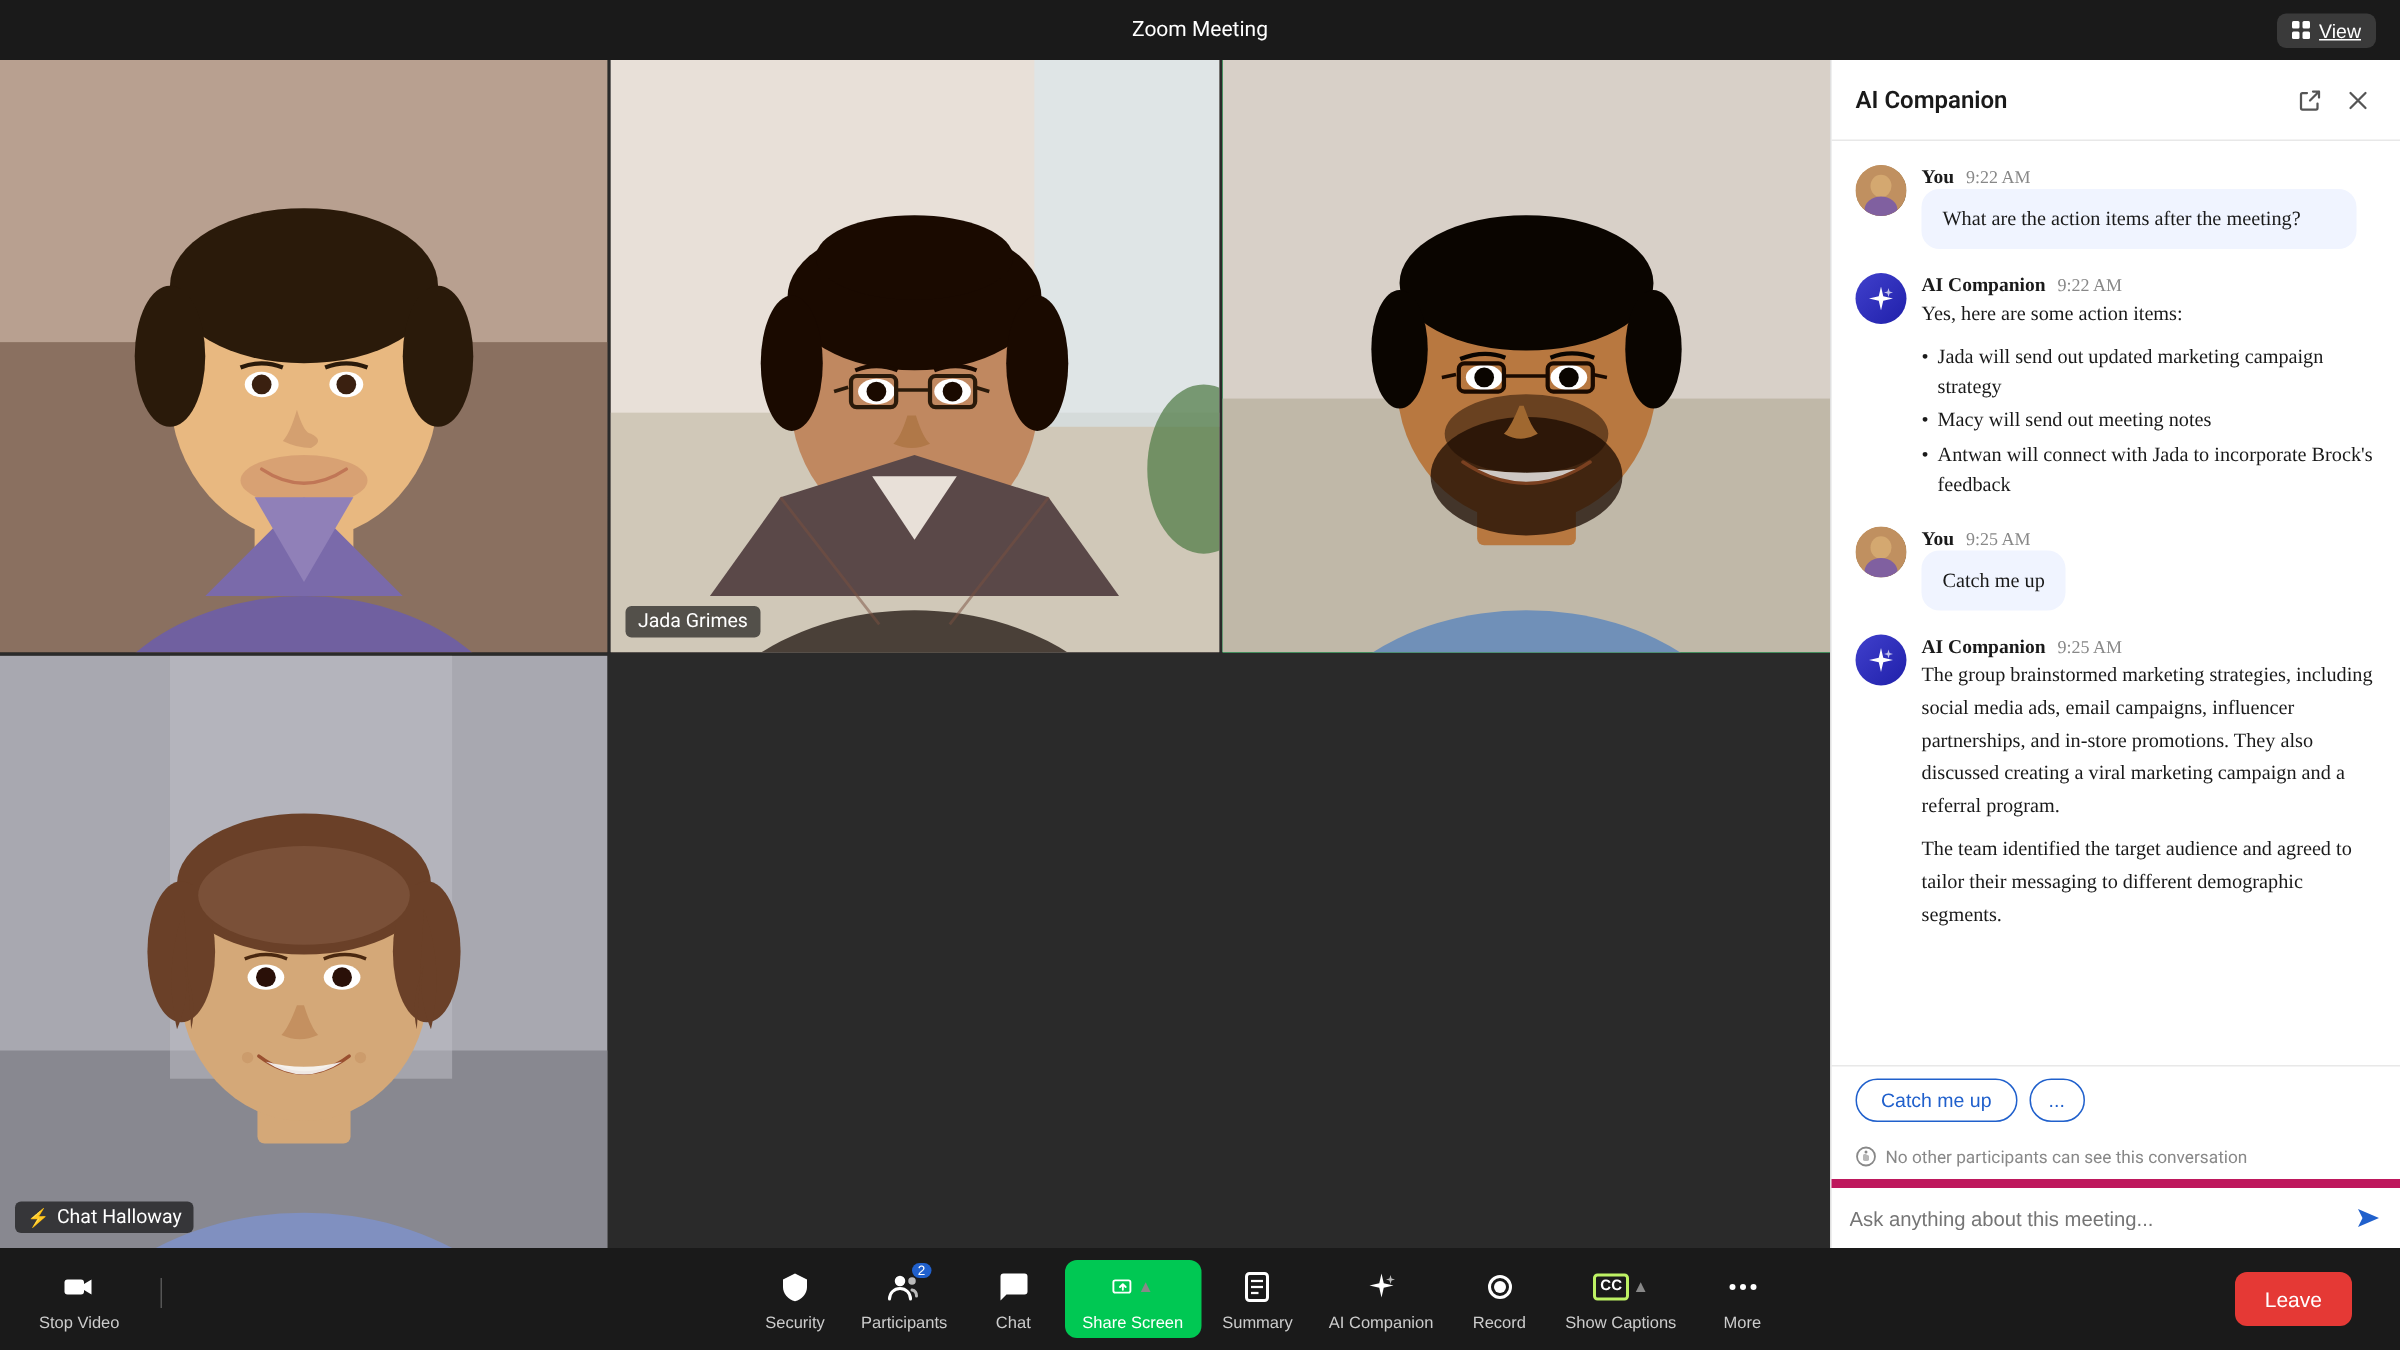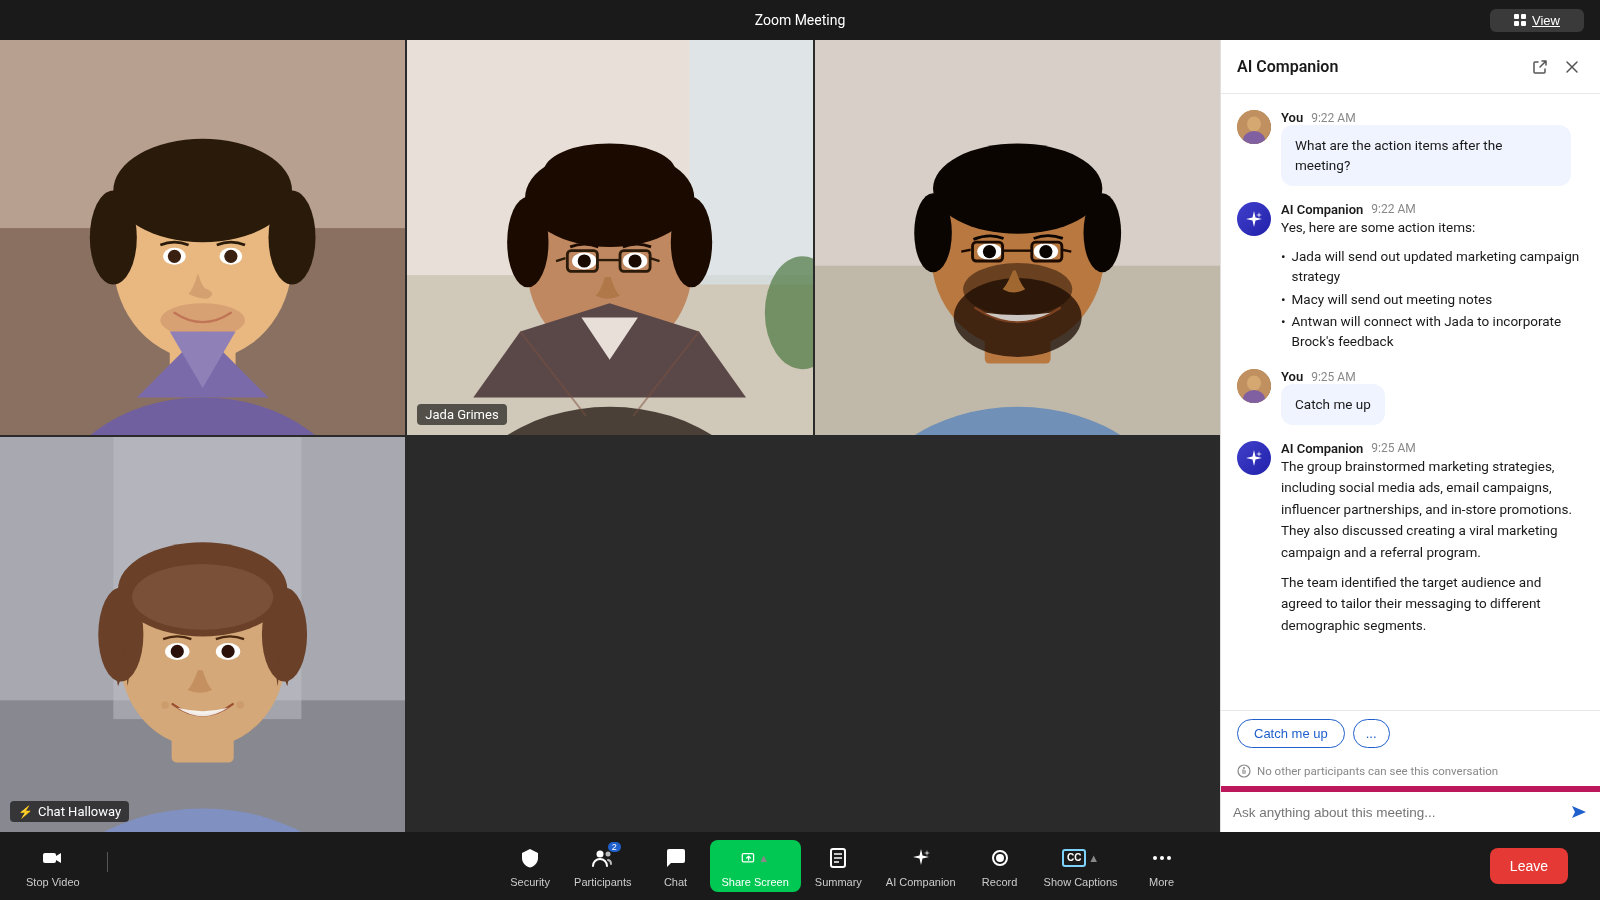--- a/index.html
+++ b/index.html
@@ -37,21 +37,21 @@
     }
     .view-btn {
       display: flex;
       align-items: center;
       gap: 6px;
       background: #3a3a3a;
       border: none;
       border-radius: 6px;
       color: #ffffff;
       font-size: 13px;
-      padding: 4px 24px;
+      padding: 4px 10px;
       cursor: pointer;
       text-decoration: underline;
     }
     .grid-icon {
       display: grid;
       grid-template-columns: 1fr 1fr;
       gap: 2px;
       width: 12px;
       height: 12px;
     }
@@ -194,20 +194,21 @@
     }
 
     
     .chat-messages {
       flex: 1;
       overflow-y: auto;
       padding: 16px;
       display: flex;
       flex-direction: column;
       gap: 16px;
+      font-family: Liberation Serif, serif;
     }
 
     .message-group {
       display: flex;
       flex-direction: column;
       gap: 6px;
     }
 
     .message-header {
       display: flex;
@@ -905,21 +906,21 @@
           <svg width="24" height="24" viewBox="0 0 24 24" fill="none">
             <circle cx="12" cy="12" r="7" stroke="#ffffff" stroke-width="2"></circle>
             <circle cx="12" cy="12" r="4" fill="#ffffff"></circle>
           </svg>
         </div>
         <span class="toolbar-label">Record</span>
       </button>
 
       <button class="toolbar-btn">
         <div class="toolbar-icon" style="display:flex; gap:2px;">
-          <div style="border:2px solid #7dd3fc; border-radius:3px; padding:1px 3px; font-size:10px; font-weight:700; color:#ffffff; line-height:1.2;">CC</div>
+          <div style="border:2px solid #bef264; border-radius:3px; padding:1px 3px; font-size:10px; font-weight:700; color:#ffffff; line-height:1.2;">CC</div>
           <span style="color:#888; font-size:11px; display:flex; align-items:center;">▲</span>
         </div>
         <span class="toolbar-label">Show Captions</span>
       </button>
 
       <button class="toolbar-btn">
         <div class="toolbar-icon">
           <svg width="24" height="24" viewBox="0 0 24 24" fill="none">
             <circle cx="5" cy="12" r="2" fill="#ffffff"></circle>
             <circle cx="12" cy="12" r="2" fill="#ffffff"></circle>

